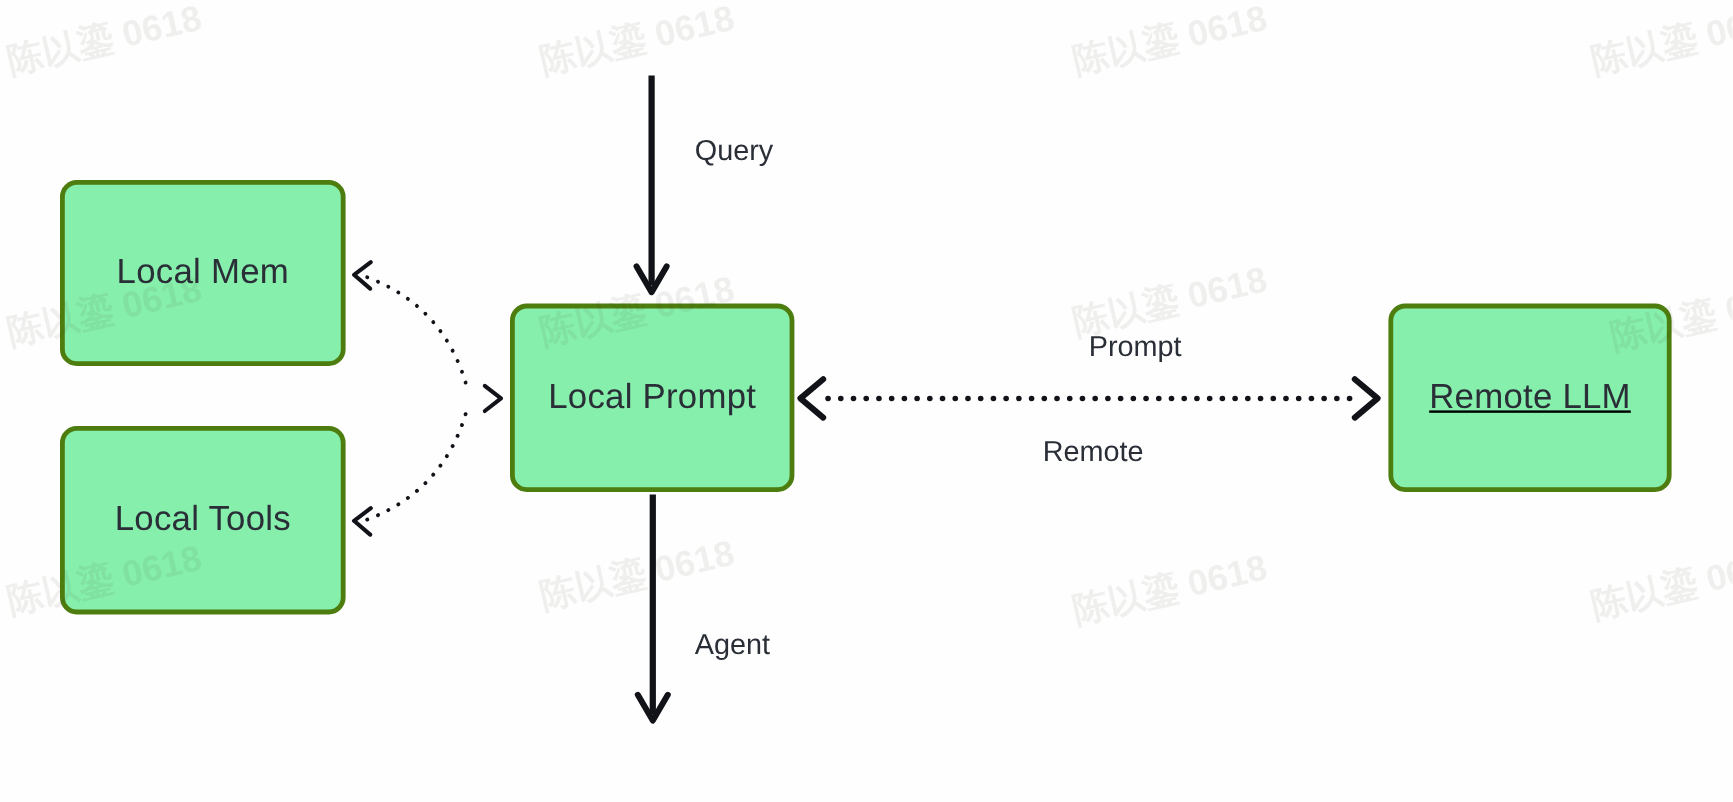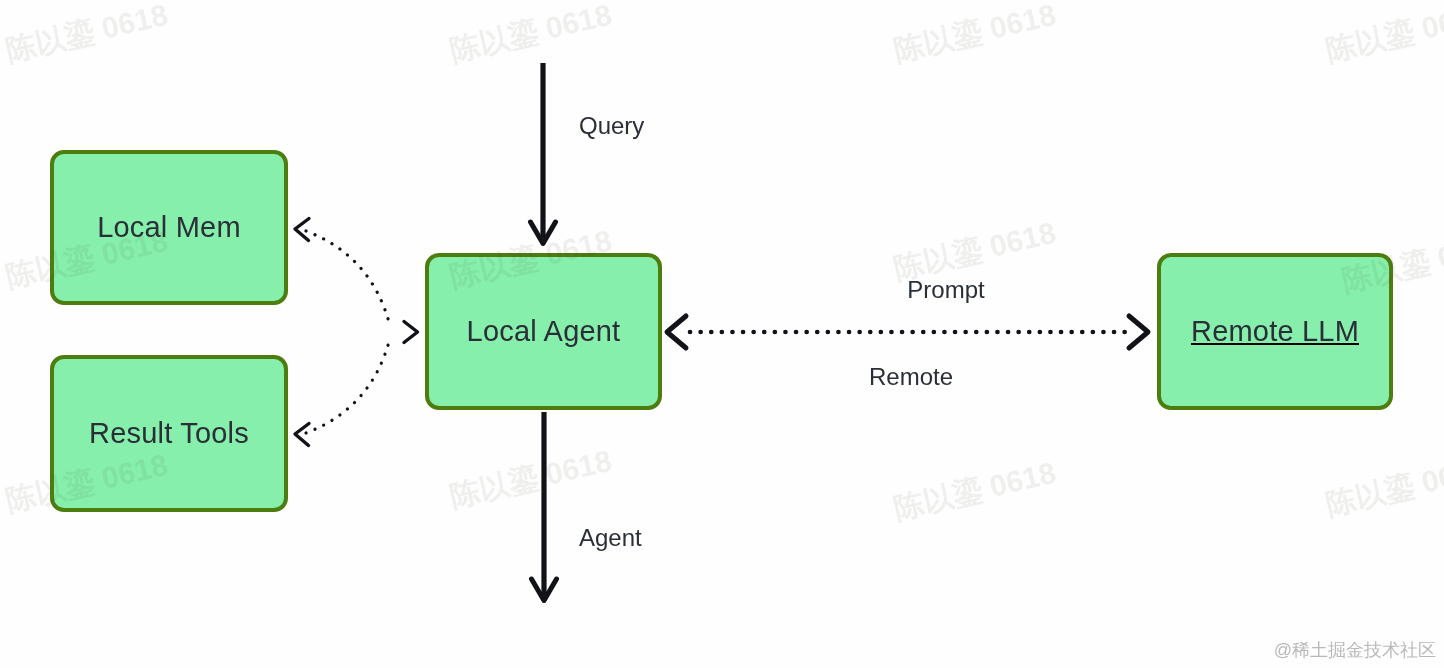--- a/index.html
+++ b/index.html
@@ -104,25 +104,25 @@
 
       <path d="M404 321.5 L417.5 332 L404 342.5" stroke-width="3.4" stroke-linejoin="round" stroke-linecap="round"></path>
     </g>
   </svg>
 
   <div class="node node-local-mem">
     <span class="node-label">Local Mem</span>
   </div>
 
   <div class="node node-local-tools">
-    <span class="node-label">Result Tools</span>
+    <span class="node-label">Local Tools</span>
   </div>
 
   <div class="node node-local-agent">
-    <span class="node-label">Local Agent</span>
+    <span class="node-label">Local Prompt</span>
   </div>
 
   <div class="node node-remote-llm">
     <span class="node-label">Remote LLM</span>
   </div>
 
   <div class="edge-label edge-label-query">Query</div>
   <div class="edge-label edge-label-output">Agent</div>
   <div class="edge-label edge-label-prompt">Prompt</div>
   <div class="edge-label edge-label-result">Remote</div>
@@ -137,15 +137,14 @@
     <span class="watermark" style="left:446px;top:258px">陈以鎏 0618</span>
     <span class="watermark" style="left:890px;top:250px">陈以鎏 0618</span>
     <span class="watermark" style="left:1338px;top:262px">陈以鎏 0618</span>
 
     <span class="watermark" style="left:2px;top:482px">陈以鎏 0618</span>
     <span class="watermark" style="left:446px;top:478px">陈以鎏 0618</span>
     <span class="watermark" style="left:890px;top:490px">陈以鎏 0618</span>
     <span class="watermark" style="left:1322px;top:486px">陈以鎏 0618</span>
   </div>
 
-  <div class="footer-credit">@稀土掘金技术社区</div>
 
 </div>
 
 </body></html>

